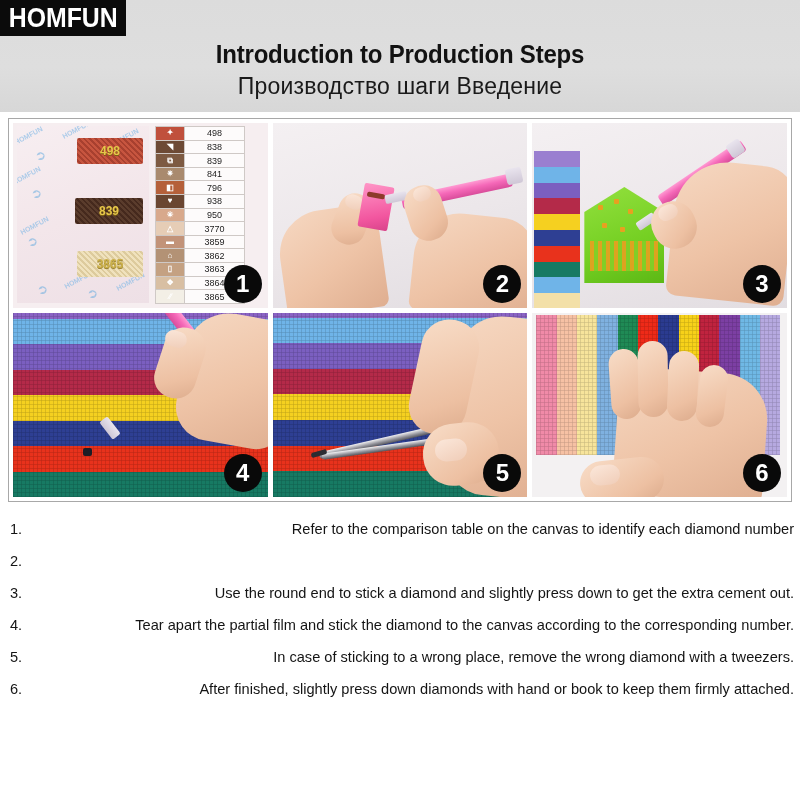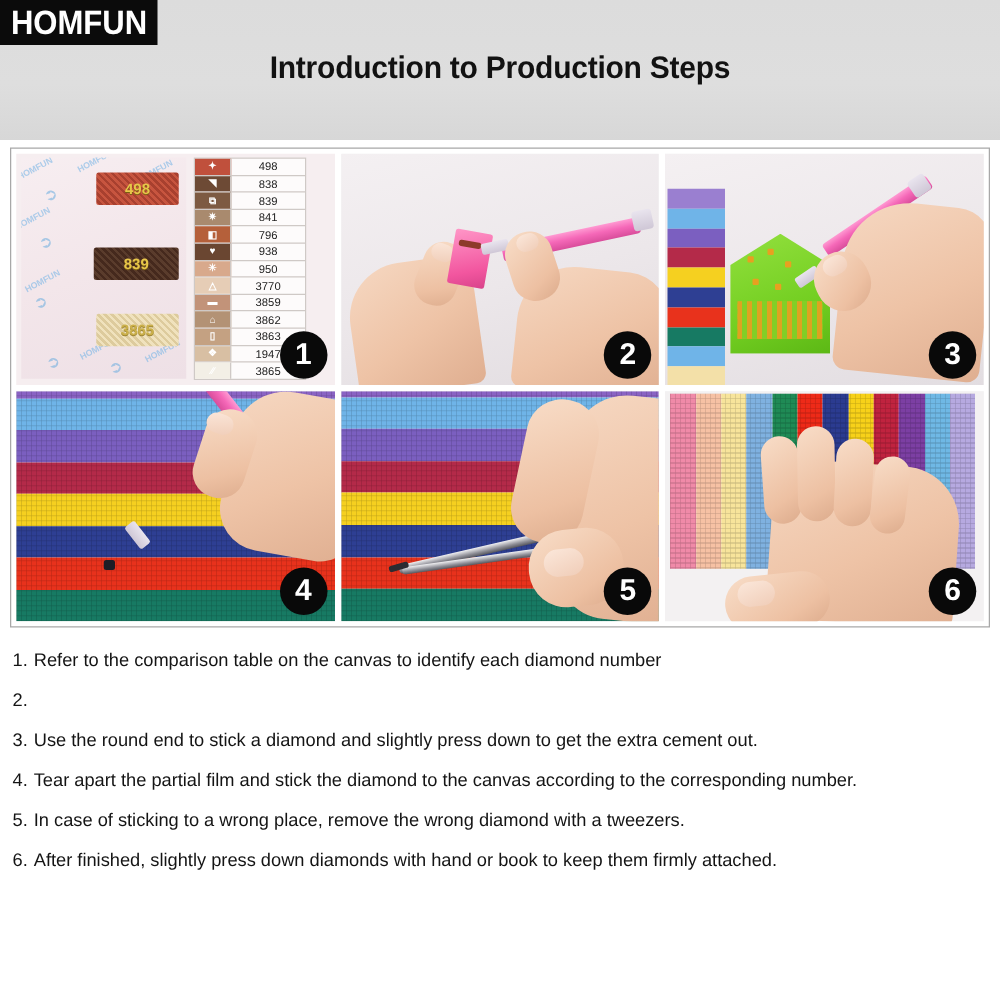--- a/index.html
+++ b/index.html
@@ -115,34 +115,35 @@
   
   .twz{position:absolute;background:linear-gradient(180deg,#f2f2f4,#8d8d95 60%,#55555c);}
 
   
   .steps{
     position:absolute;left:10px;top:514px;right:6px;
     font-size:14.6px;color:#141414;line-height:1;
   }
   .step{display:flex;margin-bottom:2px;}
   .step-num{width:17px;flex:none;}
-  .step-body{flex:1;}
+  .step-body{flex:1;text-align:right;}
   .step-line{height:30px;line-height:30px;white-space:nowrap;}
   .step-line.cont{padding-left:2px;}
 </style>
 </head>
 <body>
 
 <div class="page">
 
   <div class="header">
     <div class="logo">
       <span class="logo-text">HOMFUN</span>
     </div>
     <div class="title-en">Introduction to Production Steps</div>
+    <div class="title-ru">Производство шаги Введение</div>
   </div>
 
   <div class="grid">
 
     <div class="panel p1">
       <div class="tray">
         <div class="wm" style="left:-4px;top:6px;">HOMFUN</div>
         <div class="wm" style="left:44px;top:0px;">HOMFUN</div>
         <div class="wm" style="left:92px;top:8px;">HOMFUN</div>
         <div class="wm" style="left:-6px;top:46px;">HOMFUN</div>
@@ -199,21 +200,21 @@
         <div class="crow">
           <div class="csym" style="background: rgb(179, 146, 117);">⌂</div>
           <div class="cnum">3862</div>
         </div>
         <div class="crow">
           <div class="csym" style="background: rgb(196, 161, 130);">▯</div>
           <div class="cnum">3863</div>
         </div>
         <div class="crow">
           <div class="csym" style="background: rgb(216, 191, 163);">❖</div>
-          <div class="cnum">1947</div>
+          <div class="cnum">3864</div>
         </div>
         <div class="crow">
           <div class="csym" style="background: rgb(243, 239, 230);">∕∕</div>
           <div class="cnum">3865</div>
         </div>
       </div>
 
       <div class="badge">1</div>
     </div>
 

